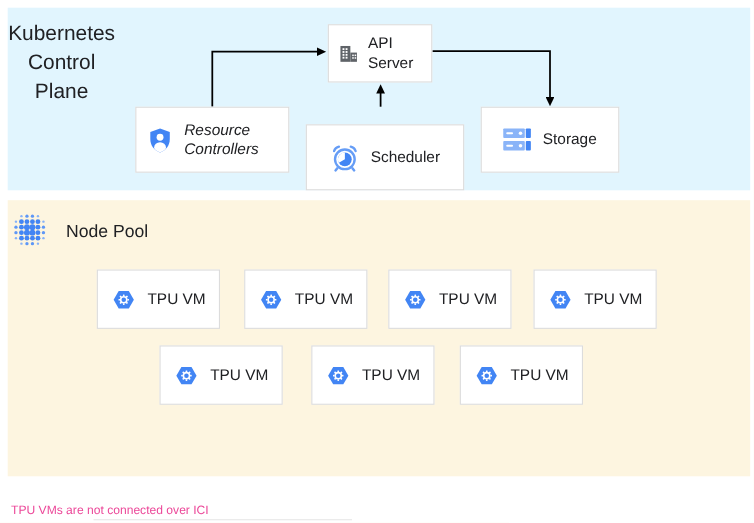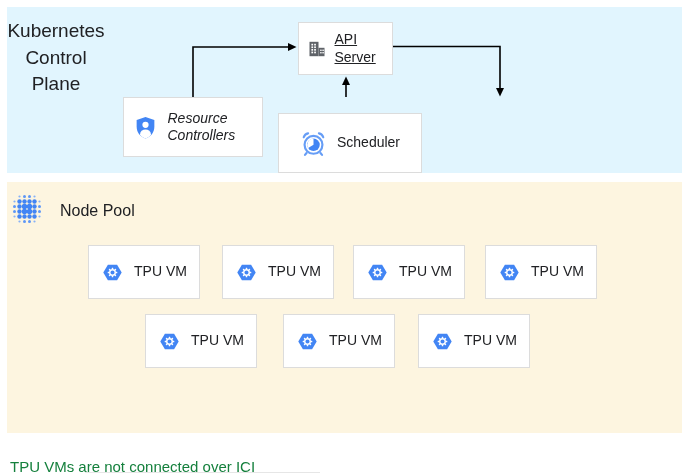--- a/index.html
+++ b/index.html
@@ -14,36 +14,36 @@
   .panel-title{position:absolute;font-size:19px;line-height:1.4;}
   #cp-title{left:6px;top:18px;width:100px;text-align:center;}
   #np-title{left:60px;top:200px;font-size:16px;}
 
   .card{
     position:absolute;background:#fff;border:1px solid #dcdcdc;
     display:flex;align-items:center;justify-content:center;gap:10px;
     box-sizing:border-box;font-size:14px;
   }
   .card .lbl{line-height:1.25;}
-  #n-api{left:298px;top:22px;width:95px;height:53px;gap:8px;text-decoration:underline;}
+  #n-api{left:298px;top:22px;width:95px;height:53px;gap:8px;}
   #n-api .lbl{max-width:50px;}
   #n-rc{left:123px;top:97px;width:140px;height:60px;font-style:italic;}
   #n-rc .lbl{max-width:86px;}
   #n-sched{left:278px;top:97px;width:144px;height:60px;margin-top:16px;}
   #n-store{left:437px;top:97px;width:126px;height:60px;}
 
   .tpu{width:112px;height:54px;}
   .t1{top:245px;} .t2{top:314px;}
 
   svg.icon{flex:0 0 auto;display:block;}
   #np-dots{position:absolute;left:10px;top:192px;}
 
   #edges{position:absolute;left:0;top:0;pointer-events:none;}
 
-  #caption{position:absolute;left:10px;top:458px;font-size:15px;color:#15803d;}
+  #caption{position:absolute;left:10px;top:458px;font-size:11px;color:#ec4899;}
   #faint-rule{position:absolute;left:85px;top:472px;width:235px;height:1px;background:#e6e6e6;}
 </style>
 </head>
 <body>
 
 <div id="stage">
 
   <svg width="0" height="0" style="position:absolute" aria-hidden="true">
     <defs>
       <clipPath id="clip-shield">
@@ -199,20 +199,26 @@
     <span class="lbl">Resource Controllers</span>
   </div>
 
   <div class="card" id="n-sched">
     <svg class="icon" width="27" height="27">
         <use href="#sym-clock"></use>
       </svg>
     <span class="lbl">Scheduler</span>
   </div>
 
+  <div class="card" id="n-store">
+    <svg class="icon" width="26" height="24">
+        <use href="#sym-storage"></use>
+      </svg>
+    <span class="lbl">Storage</span>
+  </div>
 
   <div class="card tpu t1" style="left:88px">
     <svg class="icon" width="23" height="23">
         <use href="#sym-hexgear"></use>
       </svg>
     <span class="lbl">TPU VM</span>
   </div>
   <div class="card tpu t1" style="left:222px">
     <svg class="icon" width="23" height="23">
         <use href="#sym-hexgear"></use>

